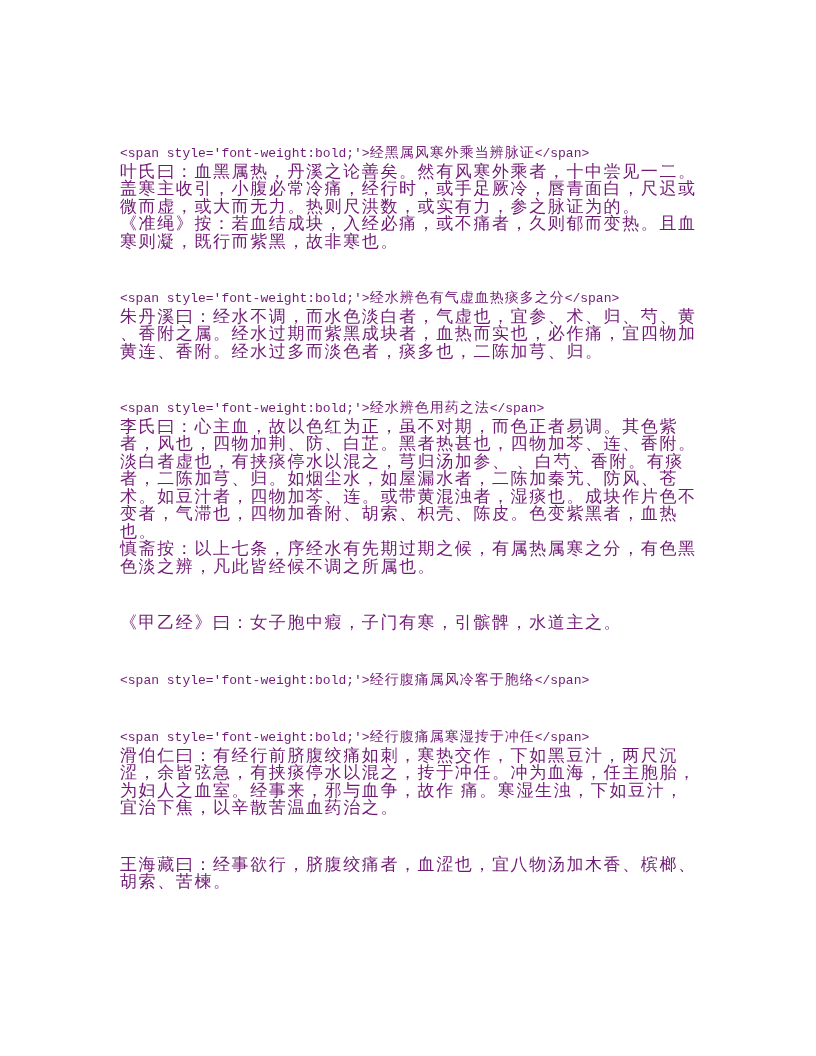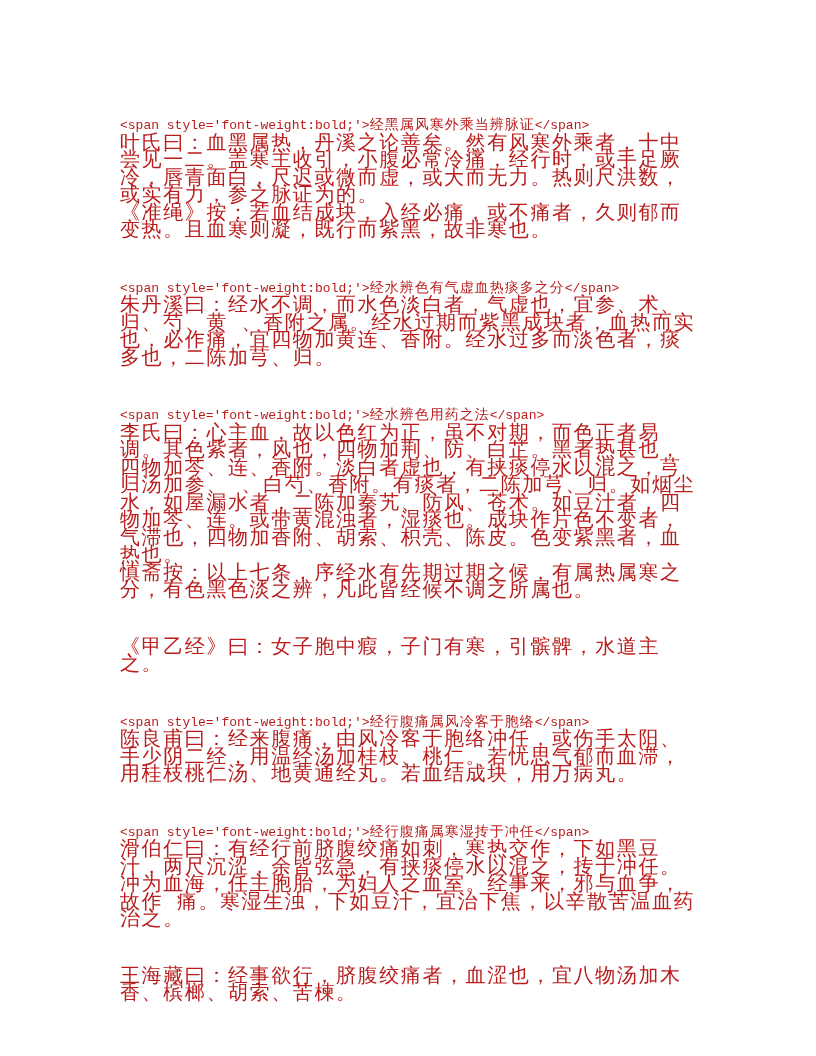--- a/index.html
+++ b/index.html
@@ -1,19 +1,19 @@
 <!DOCTYPE html>
 <html><head>
 <meta charset="utf-8">
 <style>
   html, body { margin: 0; padding: 0; background: #ffffff; }
   body { width: 816px; height: 1056px; position: relative; overflow: hidden; }
-  .page { position: absolute; left: 120px; top: 116px; width: 582px; color: #b91c1c; }
+  .page { position: absolute; left: 120px; top: 144px; width: 582px; color: #701a75; }
   .section { margin-bottom: 39px; }
-  .line { font-family: Liberation Mono, monospace; font-size: 20px; line-height: 17.5px; letter-spacing: 1.6px; white-space: normal; word-break: break-all; margin: 0; }
+  .line { font-family: Liberation Serif, serif; font-size: 17px; line-height: 17.5px; letter-spacing: 1.6px; white-space: normal; word-break: break-all; margin: 0; }
   .head { font-family: "Liberation Mono", "DejaVu Sans Mono", monospace; font-size: 13px; letter-spacing: 0; }
   .head .zh { font-family: "DejaVu Sans", sans-serif; font-size: 14px; letter-spacing: 1px; }
 </style>
 </head>
 <body>
 
 <div class="page">
 
   <div class="section">
     <p class="line head"><span>&lt;span style='font-weight:bold;'&gt;</span><span class="zh">经黑属风寒外乘当辨脉证</span><span>&lt;/span&gt;</span></p>
@@ -31,21 +31,20 @@
     <p class="line">李氏曰：心主血，故以色红为正，虽不对期，而色正者易调。其色紫者，风也，四物加荆、防、白芷。黑者热甚也，四物加芩、连、香附。淡白者虚也，有挟痰停水以混之，芎归汤加参、 、白芍、香附。有痰者，二陈加芎、归。如烟尘水，如屋漏水者，二陈加秦艽、防风、苍术。如豆汁者，四物加芩、连。或带黄混浊者，湿痰也。成块作片色不变者，气滞也，四物加香附、胡索、枳壳、陈皮。色变紫黑者，血热也。</p>
     <p class="line">慎斋按：以上七条，序经水有先期过期之候，有属热属寒之分，有色黑色淡之辨，凡此皆经候不调之所属也。</p>
   </div>
 
   <div class="section">
     <p class="line">《甲乙经》曰：女子胞中瘕，子门有寒，引髌髀，水道主之。</p>
   </div>
 
   <div class="section">
     <p class="line head"><span>&lt;span style='font-weight:bold;'&gt;</span><span class="zh">经行腹痛属风冷客于胞络</span><span>&lt;/span&gt;</span></p>
-    <p class="line">陈良甫曰：经来腹痛，由风冷客于胞络冲任，或伤手太阳、手少阴二经，用温经汤加桂枝、桃仁。若忧思气郁而血滞，用桂枝桃仁汤、地黄通经丸。若血结成块，用万病丸。</p>
   </div>
 
   <div class="section">
     <p class="line head"><span>&lt;span style='font-weight:bold;'&gt;</span><span class="zh">经行腹痛属寒湿抟于冲任</span><span>&lt;/span&gt;</span></p>
     <p class="line">滑伯仁曰：有经行前脐腹绞痛如刺，寒热交作，下如黑豆汁，两尺沉涩，余皆弦急，有挟痰停水以混之，抟于冲任。冲为血海，任主胞胎，为妇人之血室。经事来，邪与血争，故作 痛。寒湿生浊，下如豆汁，宜治下焦，以辛散苦温血药治之。</p>
   </div>
 
   <div class="section">
     <p class="line">王海藏曰：经事欲行，脐腹绞痛者，血涩也，宜八物汤加木香、槟榔、胡索、苦楝。</p>
   </div>

